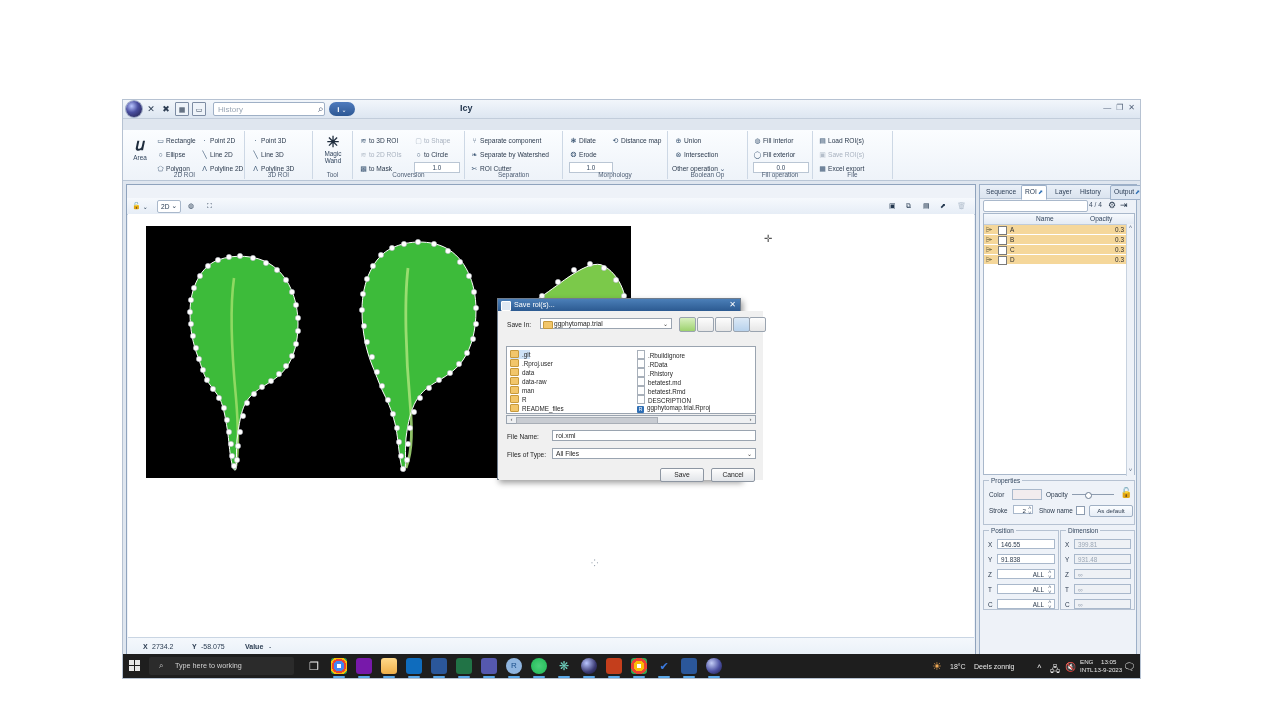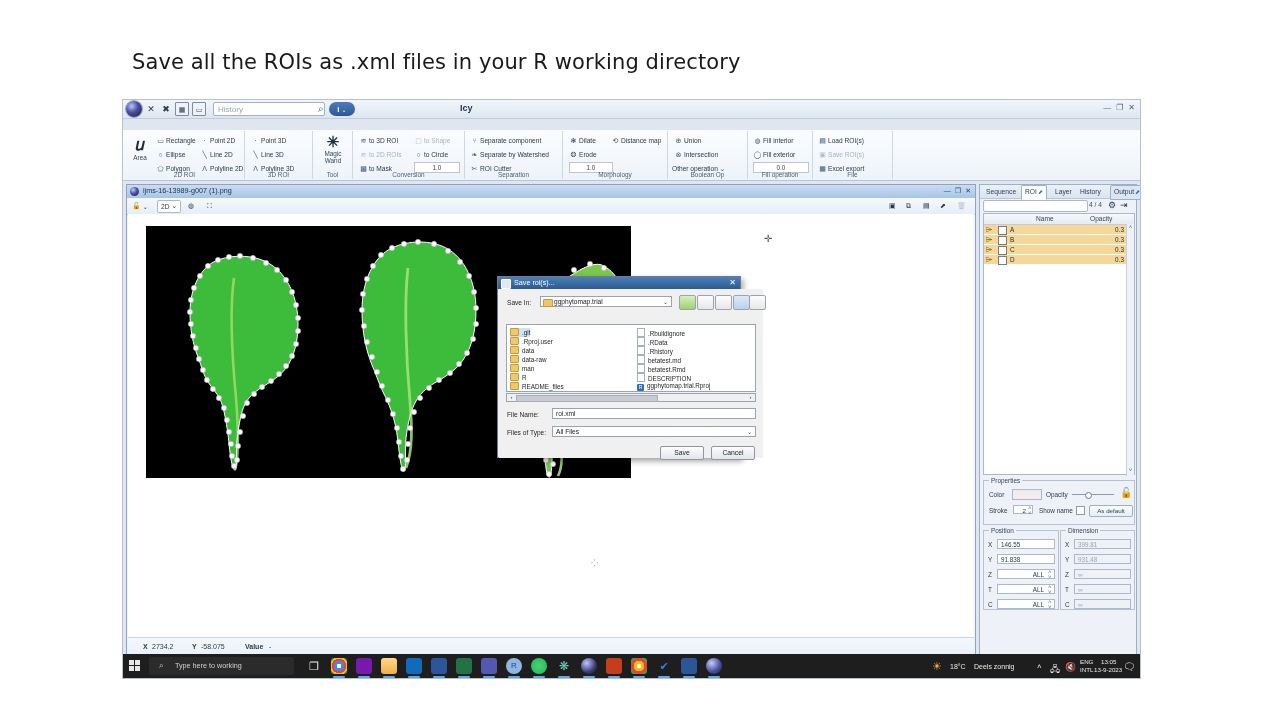--- a/index.html
+++ b/index.html
@@ -123,21 +123,21 @@
   .lock{position:absolute;font-size:10px;color:#2a3a4e;}
 
   .fieldset{position:absolute;border:1px solid #b6c2d2;box-sizing:border-box;}
   .fld{position:absolute;height:10px;border:1px solid #a9b8cb;background:#fff;font-size:6.3px;
        line-height:10px;color:#2b3a4d;padding-left:3px;box-sizing:border-box;}
   .fld.ro{background:#eef1f5;color:#9aa6b5;}
   .fld.rt2{text-align:right;padding-right:10px;}
   .stepper{position:absolute;font-size:6px;color:#5a6a80;line-height:5px;}
 
   
-  .dlg{position:absolute;left:374px;top:176px;width:244px;height:182px;background:#f0f0f0;
+  .dlg{position:absolute;left:374px;top:198px;width:244px;height:182px;background:#f0f0f0;
        border:1px solid #6f7c8c;box-shadow:2px 3px 6px rgba(0,0,0,.38);box-sizing:border-box;}
   .dlg-t{position:absolute;left:0;top:0;width:100%;height:12px;
          background:linear-gradient(#3e6fa8,#2e5party);background:linear-gradient(#4b7fb8,#2c5a91);}
   .dlg-t .tx{position:absolute;left:16px;top:1px;font-size:7.2px;color:#fff;}
   .dlg-t .ic{position:absolute;left:3px;top:2px;width:8px;height:8px;background:#dfe8f3;
              border:1px solid #fff;border-radius:1px;}
   .dlg-t .cl{position:absolute;right:4px;top:1px;font-size:8px;color:#fff;line-height:9px;}
   .dlg-body{position:absolute;left:1px;top:12px;width:264px;height:169px;background:#f0f0f0;}
   .dl{position:absolute;font-size:6.6px;color:#1f1f1f;}
   .combo{position:absolute;height:11px;background:#fff;border:1px solid #9aa4b0;box-sizing:border-box;
@@ -179,21 +179,20 @@
   .tbapp.act::after{content:"";position:absolute;left:2px;bottom:-4px;width:12px;height:2px;
                     background:#5ba8e8;border-radius:1px;}
   .tr{position:absolute;font-size:7px;color:#e9e9e9;}
   .tr2{position:absolute;font-size:6.2px;color:#e9e9e9;line-height:8px;text-align:center;}
 </style>
 </head>
 <body>
 
 <div class="slide">
 
-  <div class="headline">Save all the ROIs as .xml files in your R working directory</div>
 
   <div class="shot">
 
     <div class="icy-title">
       <div class="icy-logo"></div>
       <div class="tb-icons">
         <span class="tbi">✕</span>
         <span class="tbi">✖</span>
         <span class="tbi box">▦</span>
         <span class="tbi box">▭</span>
@@ -286,29 +285,20 @@
 
       <div class="grp" style="left:690px;width:80px">
         <div class="cmd" style="left:5px;top:5px"><span class="gl">▤</span><span>Load ROI(s)</span></div>
         <div class="cmd dis" style="left:5px;top:19px"><span class="gl">▣</span><span>Save ROI(s)</span></div>
         <div class="cmd" style="left:5px;top:33px"><span class="gl">▦</span><span>Excel export</span></div>
         <div class="grp-lbl">File</div>
       </div>
     </div>
 
     <div class="imgwin">
-      <div class="iw-title">
-        <div class="iw-ico"></div>
-        <div class="t">ijms-16-13989-g007 (1).png</div>
-        <div class="iw-wb">
-          <span>―</span>
-          <span>❐</span>
-          <span>✕</span>
-        </div>
-      </div>
 
       <div class="iw-tools">
         <div class="iwt" style="left:5px">
           <span>🔓</span>
             <span style="font-size:6px">⌄</span>
         </div>
         <div class="iwt" style="left:30px">
           <span class="selbox">
               <span>2D</span>
               <span>⌄</span>

